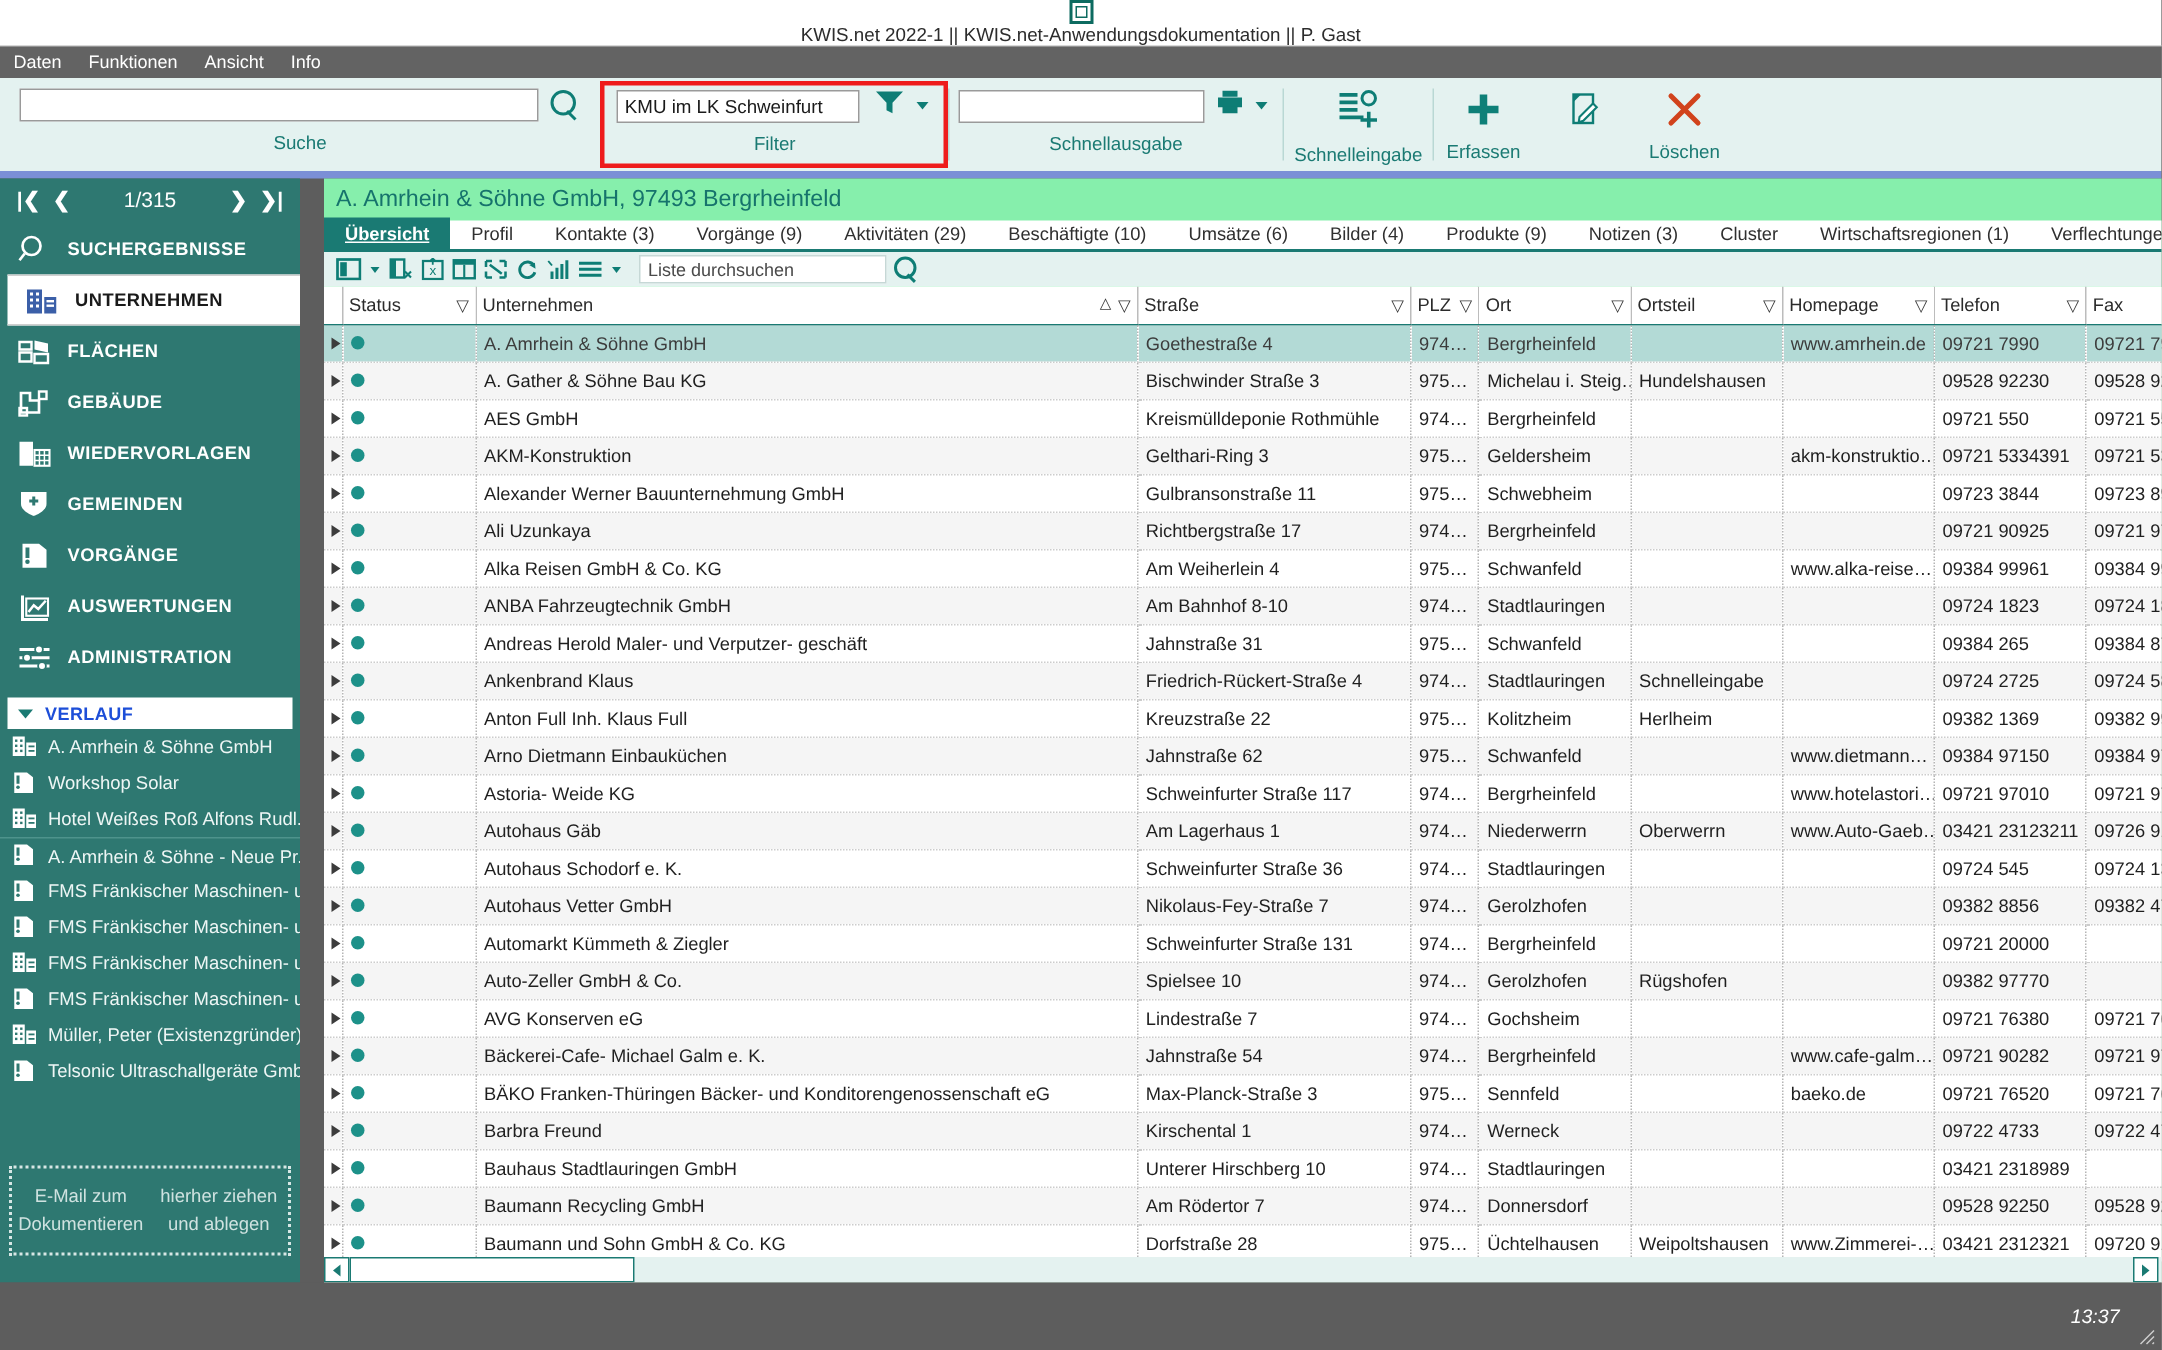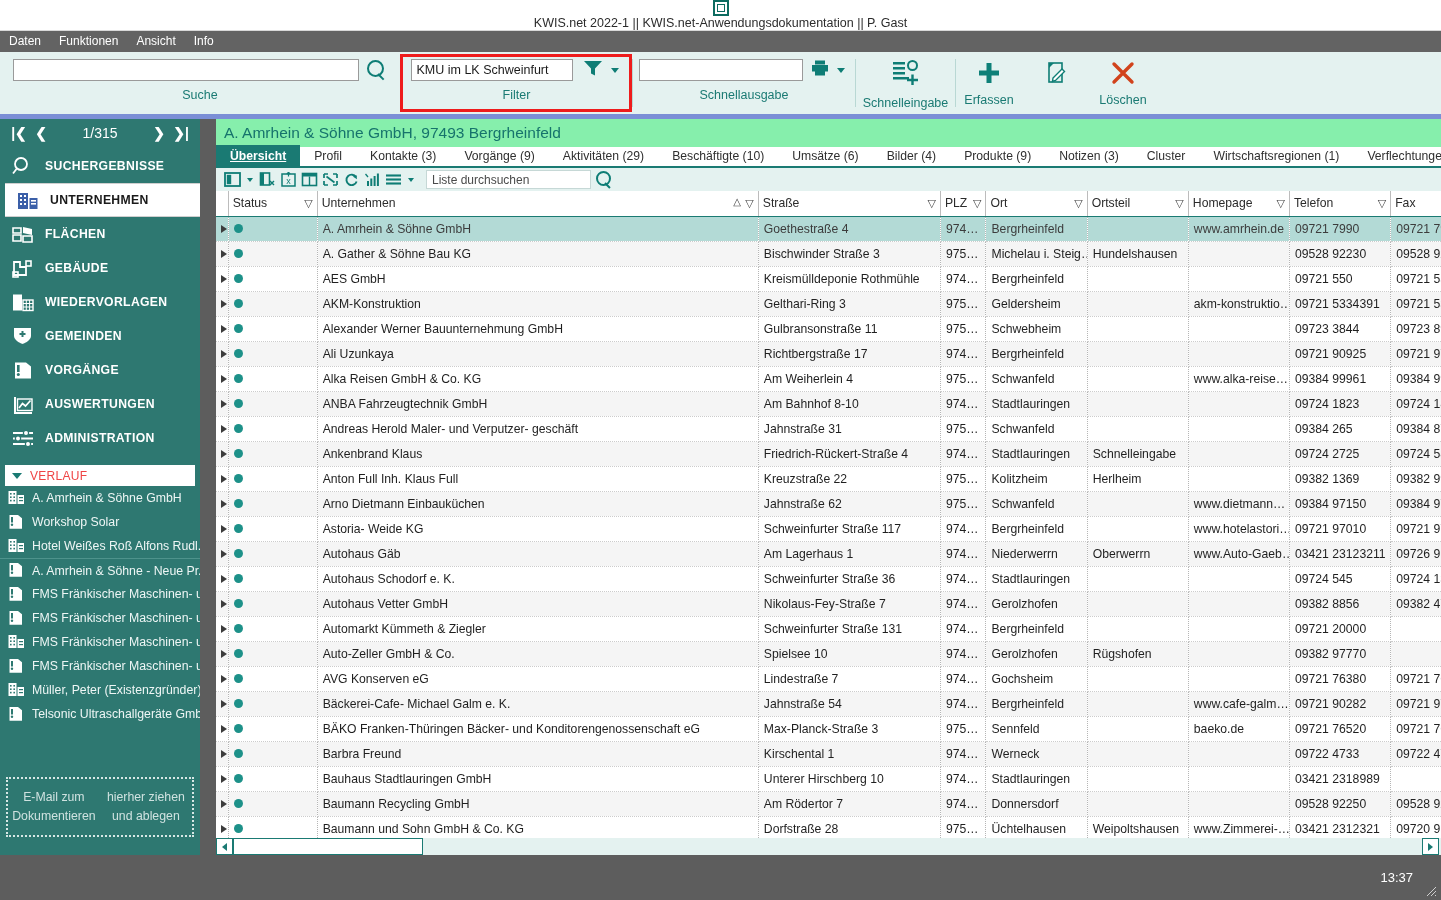--- a/index.html
+++ b/index.html
@@ -120,22 +120,22 @@
     color: #ffffff; font-size: 12.2px; font-weight: bold; letter-spacing: 0.35px;
   }
   .nav-item.active {
     background: #ffffff; color: #1a1a1a; margin-left: 5px;
     border-top: 1px solid #cfcfcf; border-bottom: 1px solid #cfcfcf;
   }
   .nav-ico { width: 26px; height: 22px; flex: none; margin-right: 9px; display:flex; align-items:center; justify-content:center; }
   .nav-ico svg { display: block; }
 
   .verlauf-hdr {
-    margin: 10px 5px 0 5px; height: 21px; background: #ffffff; color: #ef4444;
-    font-size: 12px; font-weight: normal; display: flex; align-items: center;
+    margin: 10px 5px 0 5px; height: 21px; background: #ffffff; color: #1d4ed8;
+    font-size: 12px; font-weight: bold; display: flex; align-items: center;
     padding-left: 7px; letter-spacing: .3px;
   }
   .caret-down {
     width: 0; height: 0; border-left: 5px solid transparent; border-right: 5px solid transparent;
     border-top: 6px solid #1a7a73; margin-right: 8px;
   }
   .hist-item {
     height: 24px; display: flex; align-items: center; padding-left: 8px;
     color: #eef6f5; font-size: 12.3px; white-space: nowrap; overflow: hidden;
   }
@@ -252,21 +252,21 @@
   .hs-right {
     position: absolute; right: 18px; bottom: 0; width: 17px; height: 17px;
   }
   .arr-l { width:0;height:0;border-top:4px solid transparent;border-bottom:4px solid transparent;border-right:5px solid #1a7a73; }
   .arr-r { width:0;height:0;border-top:4px solid transparent;border-bottom:4px solid transparent;border-left:5px solid #1a7a73; }
   .arr-u { width:0;height:0;border-left:4px solid transparent;border-right:4px solid transparent;border-bottom:5px solid #1a7a73; }
 
   
   .statusbar {
     position: absolute; left: 0; bottom: 0; width: 1441px; height: 45px; background: #5d5d5d;
-    display: flex; align-items: center; justify-content: flex-end;
+    display: flex; align-items: center; justify-content: flex-end; font-style: italic;
   }
   .clock { color: #ffffff; font-size: 13px; margin-right: 28px; }
   .grip {
     position: absolute; right: 4px; bottom: 3px; width: 14px; height: 14px;
   }
 </style>
 </head>
 <body>
 
 <div class="app">

